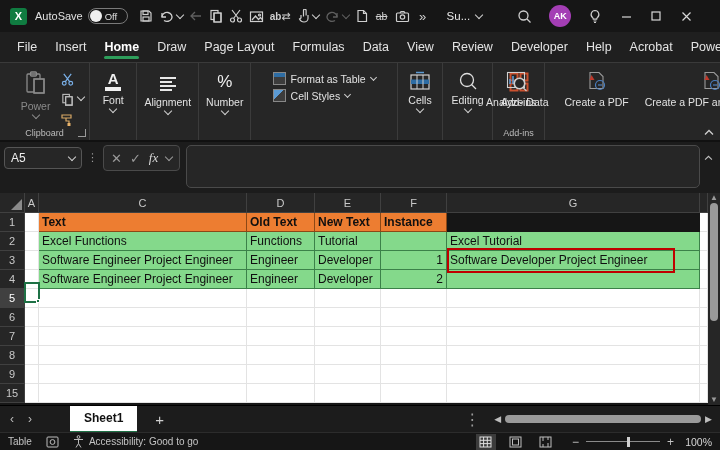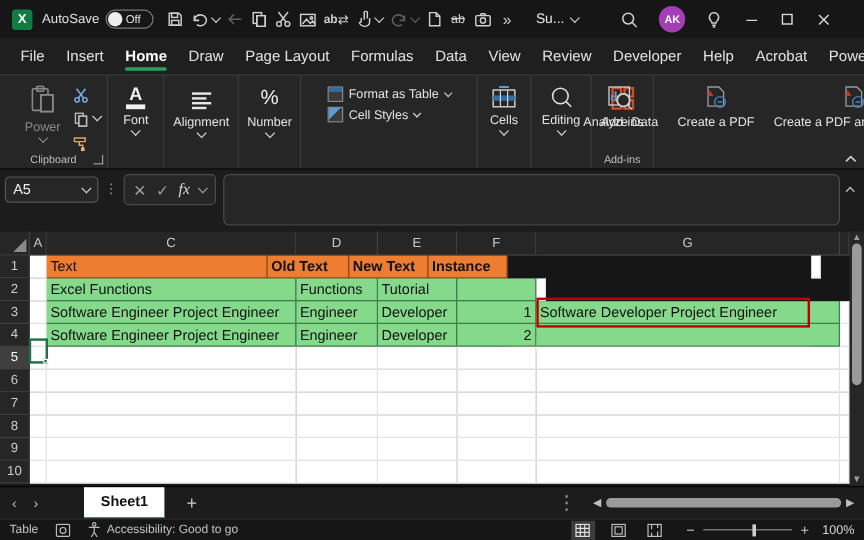--- a/index.html
+++ b/index.html
@@ -431,34 +431,35 @@
       <div class="gc colhdr" style="width: 208px; height: 20px;">C</div>
       <div class="gc colhdr" style="width: 68px; height: 20px;">D</div>
       <div class="gc colhdr" style="width: 66px; height: 20px;">E</div>
       <div class="gc colhdr" style="width: 66px; height: 20px;">F</div>
       <div class="gc colhdr" style="width: 253px; height: 20px;">G</div>
       <div class="gc colhdr" style="width: 8px; height: 20px;"></div>
     </div>
     <div class="grow">
       <div class="gc rowhdr" style="width: 25px; height: 19px;">1</div>
       <div class="gc " style="width: 14px; height: 19px;"></div>
-      <div class="gc fill-orange" style="width: 184px; height: 19px; font-weight: normal;">Text</div>
+      <div class="gc fill-orange" style="width: 208px; height: 19px; font-weight: bold;">Text</div>
       <div class="gc fill-orange" style="width: 68px; height: 19px; font-weight: bold;">Old Text</div>
       <div class="gc fill-orange" style="width: 66px; height: 19px; font-weight: bold;">New Text</div>
       <div class="gc fill-orange" style="width: 66px; height: 19px; font-weight: bold;">Instance</div>
       <div class="gc fill-orange" style="width: 253px; height: 32px; font-weight: bold; margin-top: 48px;">Result</div>
       <div class="gc " style="width: 8px; height: 19px;"></div>
     </div>
     <div class="grow">
       <div class="gc rowhdr" style="width: 25px; height: 19px;">2</div>
       <div class="gc " style="width: 14px; height: 19px;"></div>
       <div class="gc fill-green" style="width: 208px; height: 19px;">Excel Functions</div>
       <div class="gc fill-green" style="width: 68px; height: 19px;">Functions</div>
       <div class="gc fill-green" style="width: 66px; height: 19px;">Tutorial</div>
       <div class="gc fill-green" style="width: 66px; height: 19px;"></div>
+      <div class="gc fill-green" style="width: 253px; height: 19px;">Excel Tutorial</div>
       <div class="gc " style="width: 8px; height: 19px;"></div>
     </div>
     <div class="grow">
       <div class="gc rowhdr" style="width: 25px; height: 19px;">3</div>
       <div class="gc " style="width: 14px; height: 19px;"></div>
       <div class="gc fill-green" style="width: 208px; height: 19px;">Software Engineer Project Engineer</div>
       <div class="gc fill-green" style="width: 68px; height: 19px;">Engineer</div>
       <div class="gc fill-green" style="width: 66px; height: 19px;">Developer</div>
       <div class="gc fill-green num" style="width: 66px; height: 19px;">1</div>
       <div class="gc fill-green" style="width: 253px; height: 19px;">Software Developer Project Engineer</div>
@@ -518,21 +519,21 @@
       <div class="gc rowhdr" style="width: 25px; height: 19px;">9</div>
       <div class="gc " style="width: 14px; height: 19px;"></div>
       <div class="gc " style="width: 208px; height: 19px;"></div>
       <div class="gc " style="width: 68px; height: 19px;"></div>
       <div class="gc " style="width: 66px; height: 19px;"></div>
       <div class="gc " style="width: 66px; height: 19px;"></div>
       <div class="gc " style="width: 253px; height: 19px;"></div>
       <div class="gc " style="width: 8px; height: 19px;"></div>
     </div>
     <div class="grow">
-      <div class="gc rowhdr" style="width: 25px; height: 19px;">10</div>
+      <div class="gc rowhdr" style="width: 25px; height: 19px;">15</div>
       <div class="gc " style="width: 14px; height: 19px;"></div>
       <div class="gc " style="width: 208px; height: 19px;"></div>
       <div class="gc " style="width: 68px; height: 19px;"></div>
       <div class="gc " style="width: 66px; height: 19px;"></div>
       <div class="gc " style="width: 66px; height: 19px;"></div>
       <div class="gc " style="width: 253px; height: 19px;"></div>
       <div class="gc " style="width: 8px; height: 19px;"></div>
     </div>
   </div>
 <div id="sel-box" class="abs" style="left:24px; top:282px; width:16px; height:21px;">

